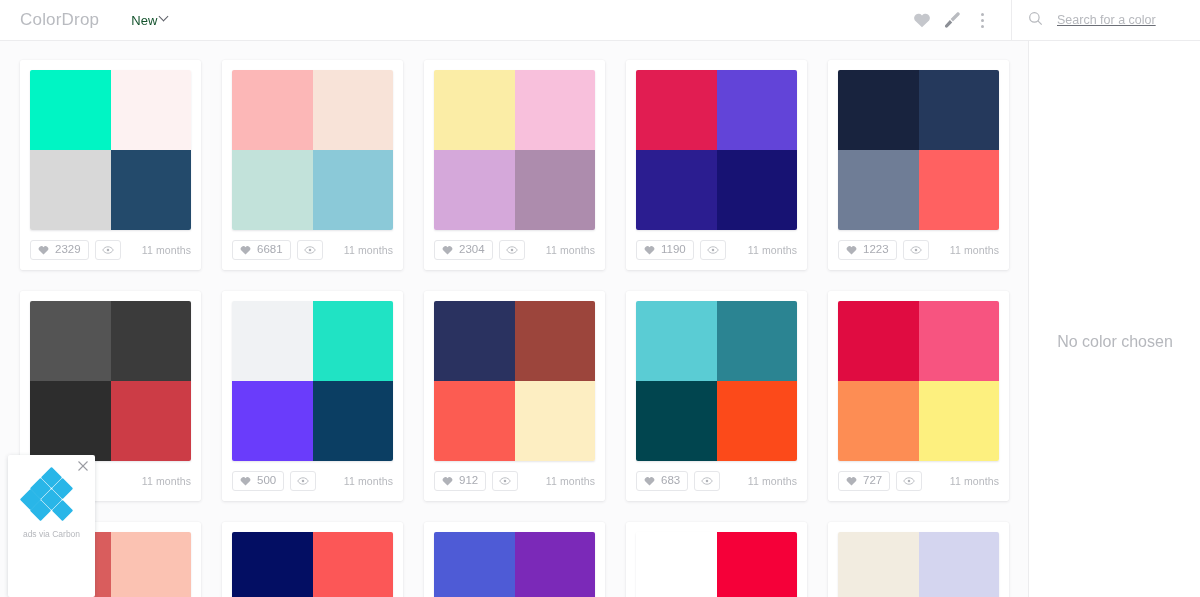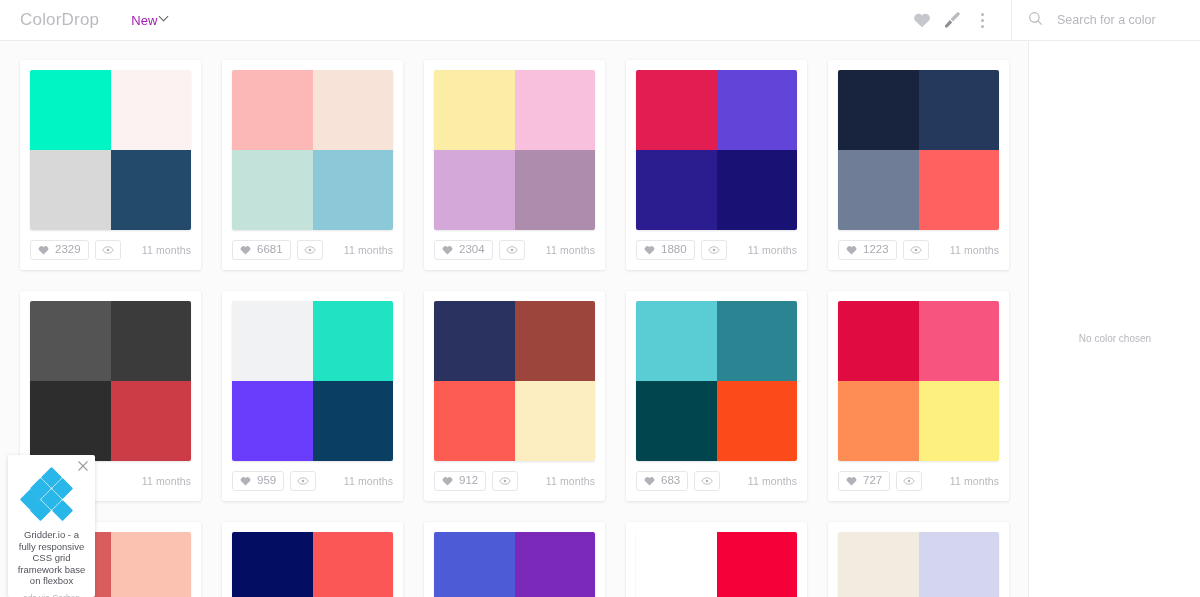--- a/index.html
+++ b/index.html
@@ -23,21 +23,21 @@
   .brand {
     margin-left: 20px;
     font-size: 17px;
     color: #b9bbc0;
     letter-spacing: .2px;
     font-weight: 400;
   }
   .nav-new {
     margin-left: 32px;
     font-size: 13px;
-    color: #a21caf;
+    color: #14532d;
     display: flex; gap: 3px;
     cursor: pointer;
   }
   .chev { display:inline-block; width:8px; height:8px; position:relative; top:-1px;}
   .chev::after{
     content:""; position:absolute; left:0; top:1px;
     width:6px; height:6px;
     border-right:1.6px solid #5e6169;
     border-bottom:1.6px solid #5e6169;
     transform: rotate(45deg);
@@ -59,41 +59,41 @@
     width:1px; height:41px; background:#ececee; margin:0 16px 0 14px;
   }
   .search-wrap {
     display:flex; align-items:center; gap:14px;
     width: 172px;
   }
   .search-input {
     border:none; outline:none;
     font-family:"Liberation Sans", sans-serif;
     font-size:12.5px; color:#6b6e76;
-    background:transparent; width:140px;
+    background:transparent; width:140px;text-decoration:underline;
   }
   .search-input::placeholder { color:#b6b8bd; }
 
   
   .main {
     position:absolute; top:41px; left:0;
     width:1028px; height:556px;
     background:#fbfbfc;
     overflow:hidden;
   }
   .right-panel {
     position:absolute; top:41px; left:1028px;
     width:172px; height:556px;
     background:#ffffff;
     border-left:1px solid #ececee;
   }
   .no-color {
     position:absolute; top:292px; left:0; width:172px;
     text-align:center;
-    font-size:10px; color:#b6b8bd;
+    font-size:16px; color:#b6b8bd;
   }
 
   
   .grid {
     position:absolute;
     top:19px; left:20px;
     display:grid;
     grid-template-columns: repeat(5, 181px);
     gap: 21px 21px;
   }
@@ -288,21 +288,21 @@
           <span style="background: rgb(225, 29, 82);"></span>
           <span style="background: rgb(98, 68, 216);"></span>
           <span style="background: rgb(43, 29, 144);"></span>
           <span style="background: rgb(23, 18, 115);"></span>
         </div>
         <div class="card-foot">
           <div class="pill">
             <svg width="11" height="10" viewBox="0 0 18 16">
               <path class="heart-g" d="M9 15.2 1.9 8.5A4.3 4.3 0 1 1 9 3.6a4.3 4.3 0 1 1 7.1 4.9L9 15.2z"></path>
             </svg>
-            <span class="likes-num">1880</span>
+            <span class="likes-num">1190</span>
           </div>
           <div class="pill eye">
             <svg width="12" height="10" viewBox="0 0 16 11">
               <path class="eye-g" d="M1 5.5C2.6 2.7 5.1 1.2 8 1.2s5.4 1.5 7 4.3c-1.6 2.8-4.1 4.3-7 4.3S2.6 8.3 1 5.5z"></path>
               <circle cx="8" cy="5.5" r="1.7" fill="#b0b2b8"></circle>
             </svg>
           </div>
           <div class="age">11 months</div>
         </div>
       </div>
@@ -345,21 +345,21 @@
           <span style="background: rgb(240, 242, 244);"></span>
           <span style="background: rgb(32, 227, 196);"></span>
           <span style="background: rgb(106, 60, 251);"></span>
           <span style="background: rgb(11, 62, 99);"></span>
         </div>
         <div class="card-foot">
           <div class="pill">
             <svg width="11" height="10" viewBox="0 0 18 16">
               <path class="heart-g" d="M9 15.2 1.9 8.5A4.3 4.3 0 1 1 9 3.6a4.3 4.3 0 1 1 7.1 4.9L9 15.2z"></path>
             </svg>
-            <span class="likes-num">959</span>
+            <span class="likes-num">500</span>
           </div>
           <div class="pill eye">
             <svg width="12" height="10" viewBox="0 0 16 11">
               <path class="eye-g" d="M1 5.5C2.6 2.7 5.1 1.2 8 1.2s5.4 1.5 7 4.3c-1.6 2.8-4.1 4.3-7 4.3S2.6 8.3 1 5.5z"></path>
               <circle cx="8" cy="5.5" r="1.7" fill="#b0b2b8"></circle>
             </svg>
           </div>
           <div class="age">11 months</div>
         </div>
       </div>
@@ -478,15 +478,14 @@
   </div>
   <div class="ad-logo">
     <span class="dm" style="left:19px;  top:-1px;"></span>
     <span class="dm" style="left:8px;   top:10px;"></span>
     <span class="dm" style="left:30px;  top:10px;"></span>
     <span class="dm" style="left:19px;  top:21px;"></span>
     <span class="dm" style="left:-2px;  top:21px;"></span>
     <span class="dm" style="left:30px;  top:32px;"></span>
     <span class="dm" style="left:8px;   top:32px;"></span>
   </div>
-  <div class="ad-text">Gridder.io - a fully responsive CSS grid framework base on flexbox</div>
   <div class="ad-credit">ads via Carbon</div>
 </div>
 
 </body></html>

